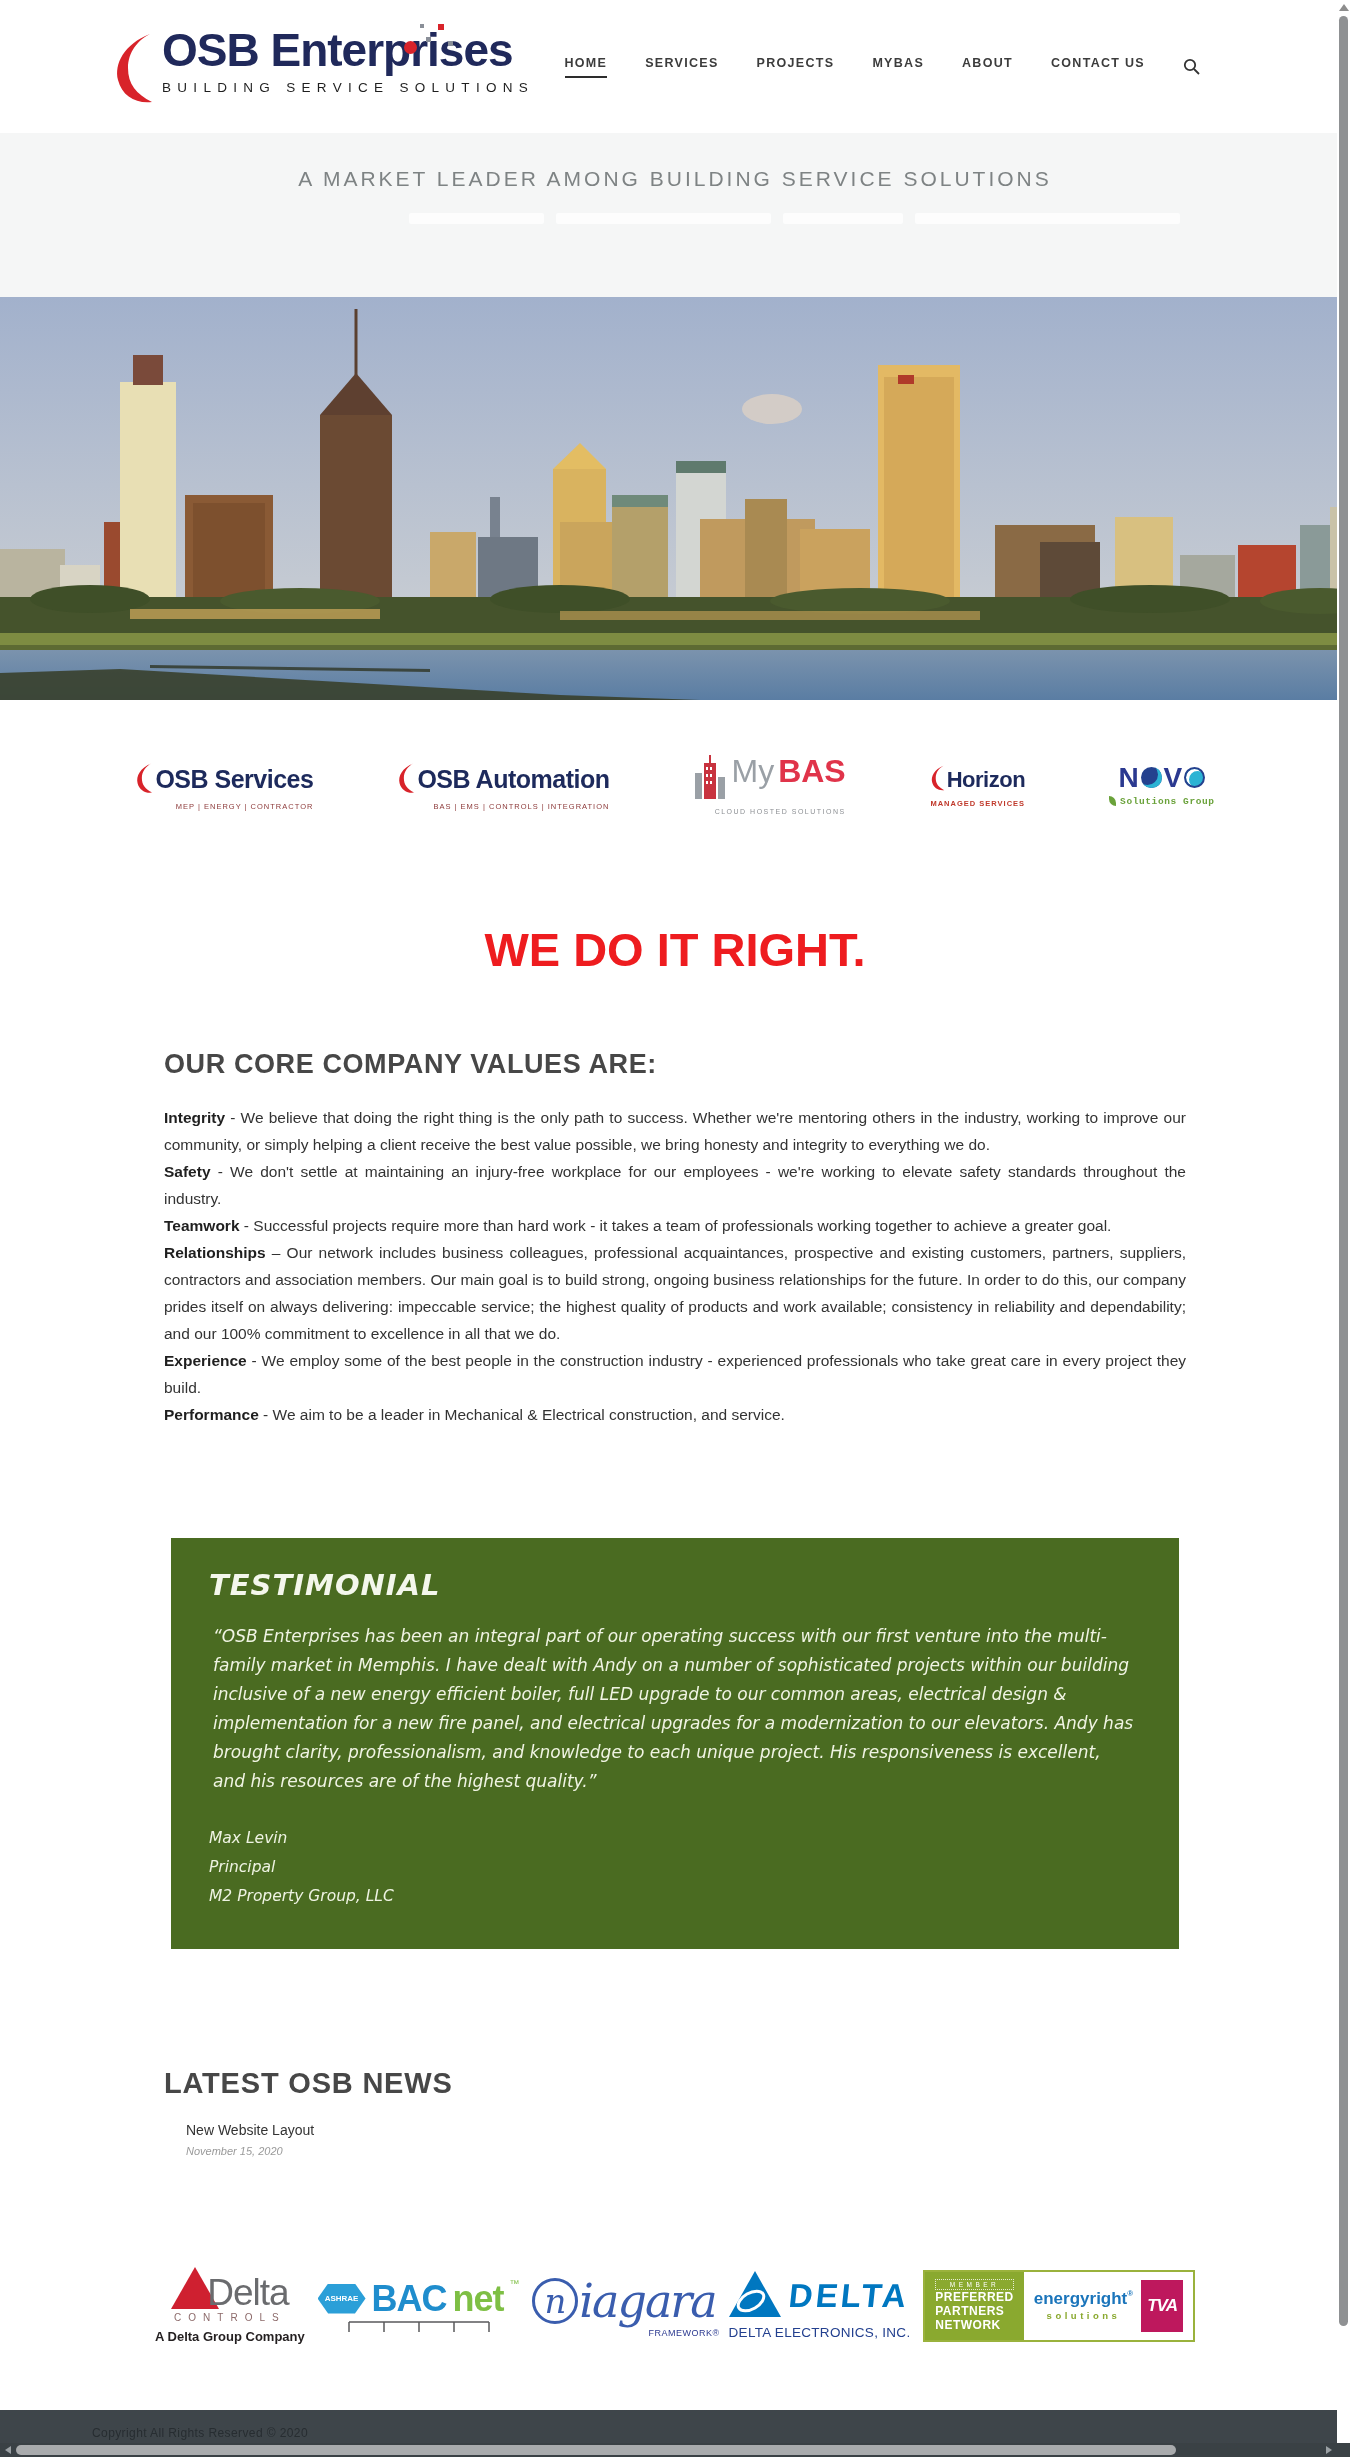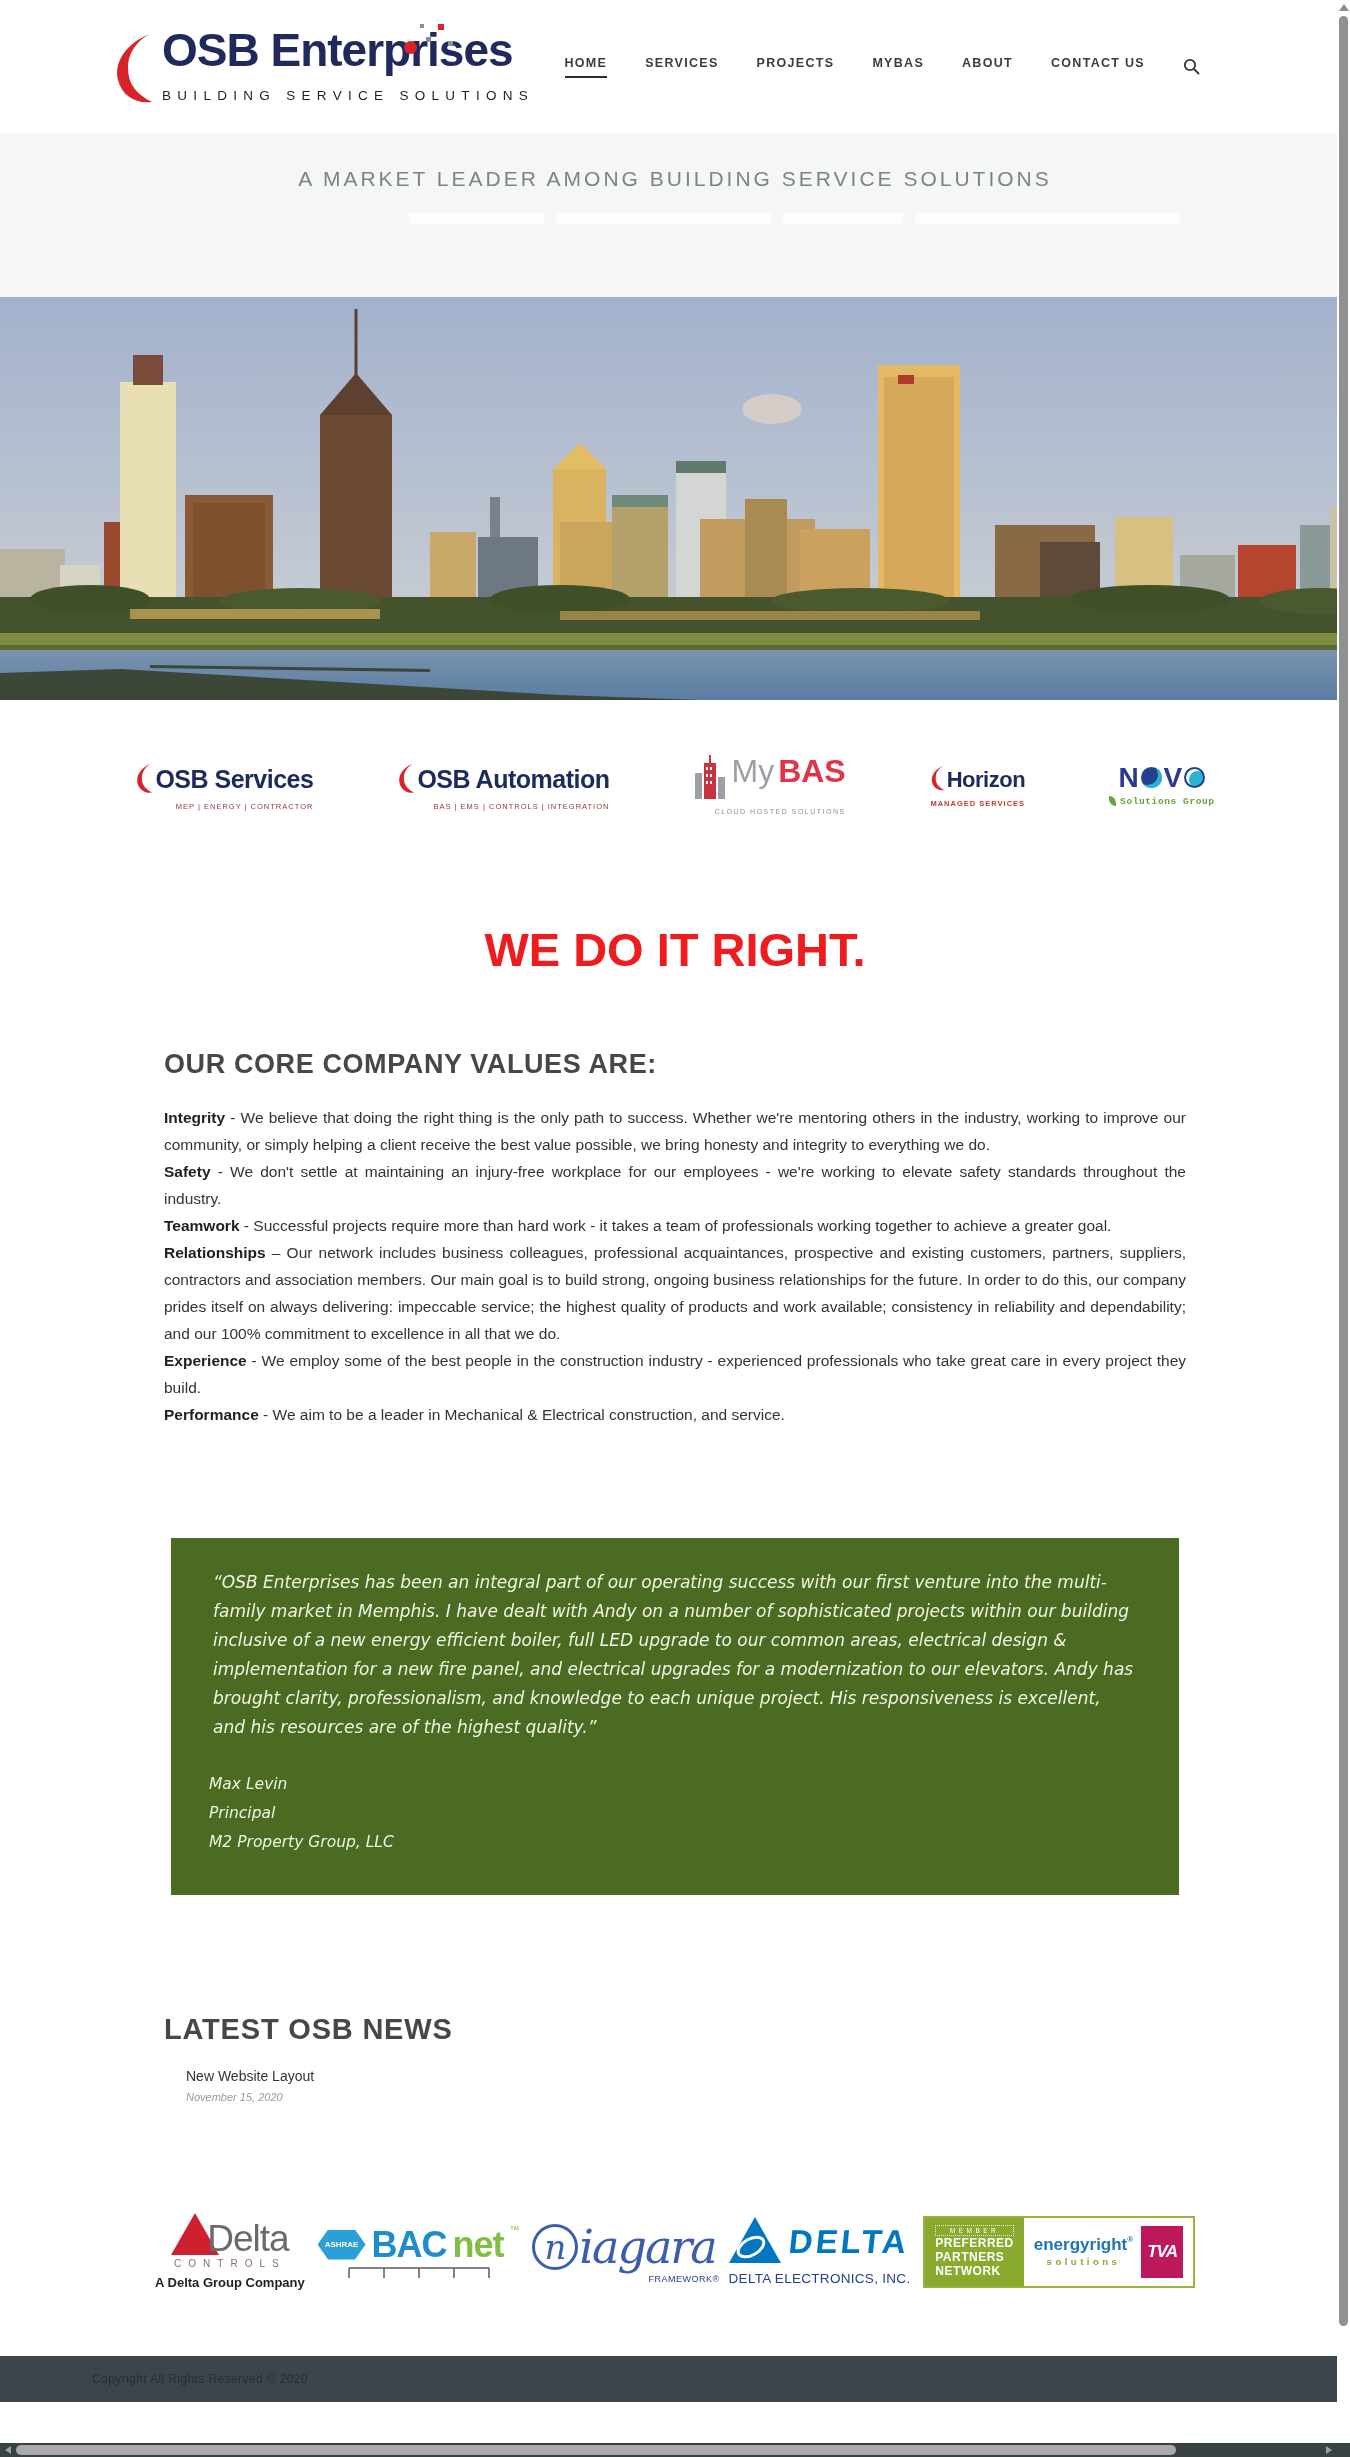--- a/index.html
+++ b/index.html
@@ -5,21 +5,21 @@
   html,body { margin:0; padding:0; }
   .page { position:relative; width:1350px; height:2457px; background:#fff; overflow:hidden;
           font-family:"Liberation Sans",sans-serif; }
 
   
   .header { height:133px; display:flex; align-items:center; justify-content:space-between;
             padding:0 150px 0 112px; box-sizing:border-box; background:#fff; }
   .logo { display:flex; align-items:flex-start; gap:8px; position:relative; cursor:pointer; }
   .logo-swoosh { margin-top:6px; }
   .logo-brand { font-size:46px; font-weight:bold; color:#20295b; letter-spacing:-1px; line-height:1.05; white-space:nowrap; }
-  .logo-tagline { font-size:13.5px; letter-spacing:6.3px; color:#1f1f1f; margin-top:14px; text-align:center; }
+  .logo-tagline { font-size:13.5px; letter-spacing:6.3px; color:#1f1f1f; margin-top:6px; text-align:center; }
   .logo-dots { position:absolute; right:64px; top:-4px; width:66px; height:34px; }
   .logo-dots i { position:absolute; display:block; }
   .d1 { width:13px;height:13px;border-radius:50%;background:#d8232a;left:0;bottom:2px; }
   .d2 { width:5px;height:5px;background:#8a8f98;left:22px;bottom:14px; }
   .d3 { width:6px;height:6px;background:#d8232a;left:34px;bottom:26px; }
   .d4 { width:5px;height:5px;background:#8a8f98;left:44px;bottom:10px; }
   .d5 { width:4px;height:4px;background:#8a8f98;left:16px;bottom:28px; }
   .nav { display:flex; align-items:center; gap:38px; }
   .nav-item { font-size:12.5px; font-weight:600; letter-spacing:1.3px; color:#3c3c3c; cursor:pointer;
               padding-bottom:6px; border-bottom:2px solid transparent; }
@@ -329,20 +329,21 @@
     <h2>OUR CORE COMPANY VALUES ARE:</h2>
     <p><strong>Integrity</strong> <span>- We believe that doing the right thing is the only path to success. Whether we're mentoring others in the industry, working to improve our community, or simply helping a client receive the best value possible, we bring honesty and integrity to everything we do.</span></p>
     <p><strong>Safety</strong> <span>- We don't settle at maintaining an injury-free workplace for our employees - we're working to elevate safety standards throughout the industry.</span></p>
     <p><strong>Teamwork</strong> <span>- Successful projects require more than hard work - it takes a team of professionals working together to achieve a greater goal.</span></p>
     <p><strong>Relationships</strong> <span>– Our network includes business colleagues, professional acquaintances, prospective and existing customers, partners, suppliers, contractors and association members. Our main goal is to build strong, ongoing business relationships for the future. In order to do this, our company prides itself on always delivering: impeccable service; the highest quality of products and work available; consistency in reliability and dependability; and our 100% commitment to excellence in all that we do.</span></p>
     <p><strong>Experience</strong> <span>- We employ some of the best people in the construction industry - experienced professionals who take great care in every project they build.</span></p>
     <p><strong>Performance</strong> <span>- We aim to be a leader in Mechanical &amp; Electrical construction, and service.</span></p>
   </div>
 
   <div class="testimonial">
+    <h3>TESTIMONIAL</h3>
     <p class="t-quote">“OSB Enterprises has been an integral part of our operating success with our first venture into the multi-family market in Memphis. I have dealt with Andy on a number of sophisticated projects within our building inclusive of a new energy efficient boiler, full LED upgrade to our common areas, electrical design &amp; implementation for a new fire panel, and electrical upgrades for a modernization to our elevators. Andy has brought clarity, professionalism, and knowledge to each unique project. His responsiveness is excellent, and his resources are of the highest quality.”</p>
     <div class="t-attr">
       <p>Max Levin</p>
       <p>Principal</p>
       <p>M2 Property Group, LLC</p>
     </div>
   </div>
 
   <div class="news">
     <h2>LATEST OSB NEWS</h2>

